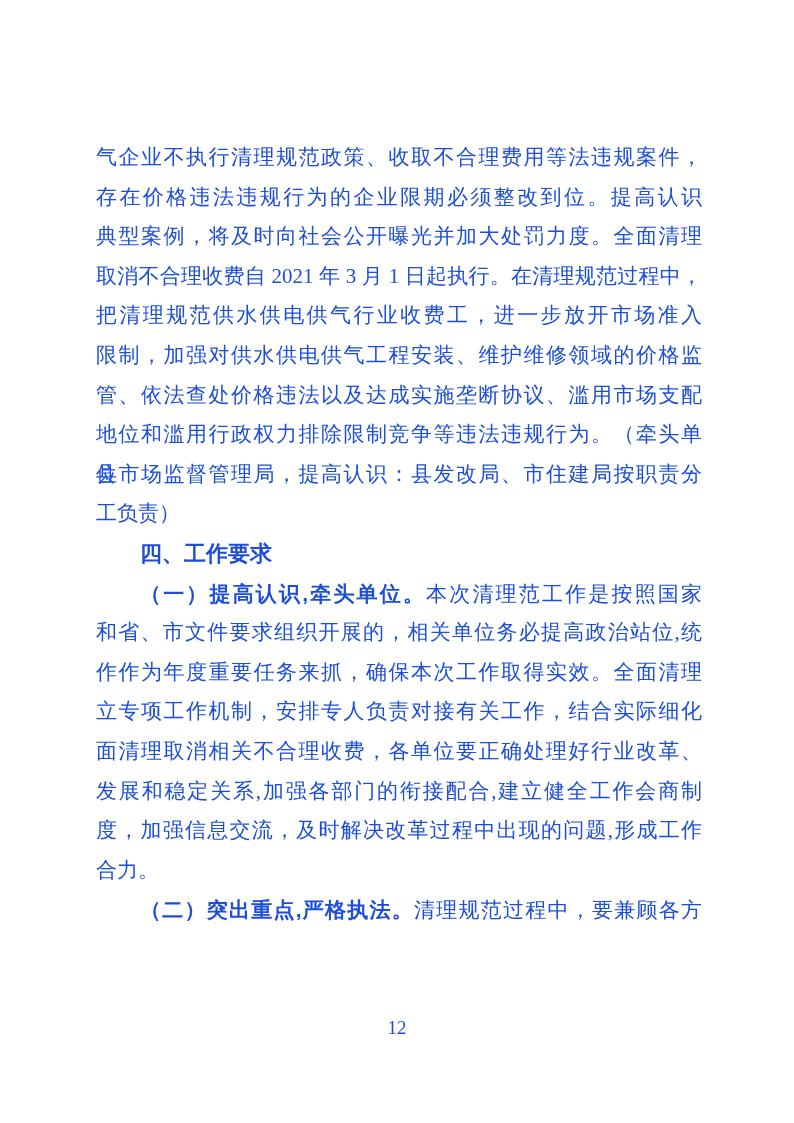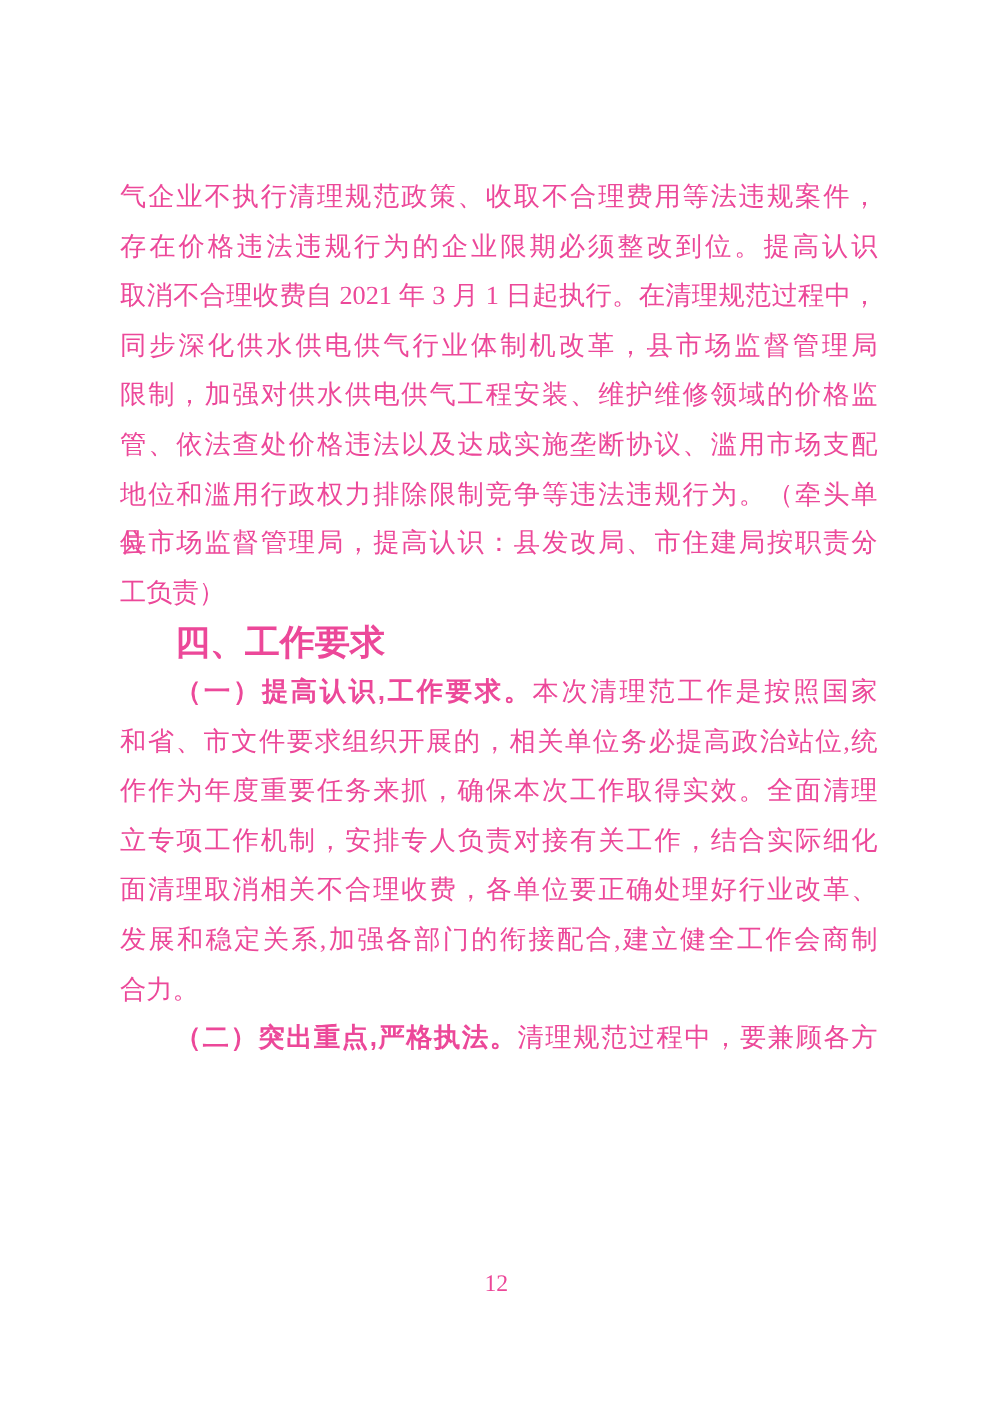--- a/index.html
+++ b/index.html
@@ -1,20 +1,20 @@
 <!DOCTYPE html>
 <html><head>
 <meta charset="utf-8">
 <style>
   html,body{margin:0;padding:0;background:#ffffff;}
   .page{
     position:relative;
     width:794px;height:1123px;
     background:#ffffff;
-    color:#ec4899;
+    color:#1d4ed8;
     font-family:"Liberation Serif","DejaVu Serif",serif;
     overflow:hidden;
   }
   .content{
     position:absolute;
     left:96px;top:138px;width:606px;
   }
   .line{
     height:39.6px;
     line-height:39.6px;
@@ -28,51 +28,53 @@
     white-space:normal;
   }
   .line.ind{padding-left:44px;}
   .bold-run{
     font-weight:700;
     font-family:"Liberation Sans","DejaVu Sans",sans-serif;
   }
   .line.heading{
     font-weight:700;
     font-family:"Liberation Sans","DejaVu Sans",sans-serif;
-    font-size:28px;
+    font-size:22px;
   }
   .footer{
     position:absolute;
     left:0;top:1014px;width:100%;
     text-align:center;
     font-size:19px;
     line-height:28px;
     font-family:"Liberation Serif","DejaVu Serif",serif;
   }
 </style>
 </head>
 <body>
 
 <div class="page">
   <div class="content">
       <div class="line j"><span>气企业不执行清理规范政策、收取不合理费用等法违规案件，</span></div>
       <div class="line j"><span>存在价格违法违规行为的企业限期必须整改到位。提高认识</span></div>
+      <div class="line j"><span>典型案例，将及时向社会公开曝光并加大处罚力度。全面清理</span></div>
       <div class="line j"><span>取消不合理收费自 2021 年 3 月 1 日起执行。在清理规范过程中，</span></div>
-      <div class="line j"><span>同步深化供水供电供气行业体制机改革，县市场监督管理局</span></div>
+      <div class="line j"><span>把清理规范供水供电供气行业收费工，进一步放开市场准入</span></div>
       <div class="line j"><span>限制，加强对供水供电供气工程安装、维护维修领域的价格监</span></div>
       <div class="line j"><span>管、依法查处价格违法以及达成实施垄断协议、滥用市场支配</span></div>
       <div class="line j"><span>地位和滥用行政权力排除限制竞争等违法违规行为。（牵头单位：</span></div>
       <div class="line j"><span>县市场监督管理局，提高认识：县发改局、市住建局按职责分</span></div>
       <div class="line"><span>工负责）</span></div>
       <div class="line ind heading"><span class="bold-run">四、工作要求</span></div>
-      <div class="line j ind"><span class="bold-run">（一）提高认识,工作要求。</span><span>本次清理范工作是按照国家</span></div>
+      <div class="line j ind"><span class="bold-run">（一）提高认识,牵头单位。</span><span>本次清理范工作是按照国家</span></div>
       <div class="line j"><span>和省、市文件要求组织开展的，相关单位务必提高政治站位,统</span></div>
       <div class="line j"><span>作作为年度重要任务来抓，确保本次工作取得实效。全面清理</span></div>
       <div class="line j"><span>立专项工作机制，安排专人负责对接有关工作，结合实际细化</span></div>
       <div class="line j"><span>面清理取消相关不合理收费，各单位要正确处理好行业改革、</span></div>
       <div class="line j"><span>发展和稳定关系,加强各部门的衔接配合,建立健全工作会商制</span></div>
+      <div class="line j"><span>度，加强信息交流，及时解决改革过程中出现的问题,形成工作</span></div>
       <div class="line"><span>合力。</span></div>
       <div class="line j ind"><span class="bold-run">（二）突出重点,严格执法。</span><span>清理规范过程中，要兼顾各方</span></div>
     </div>
   <div class="footer">
     <span>12</span>
   </div>
 </div>
 
 </body></html>

